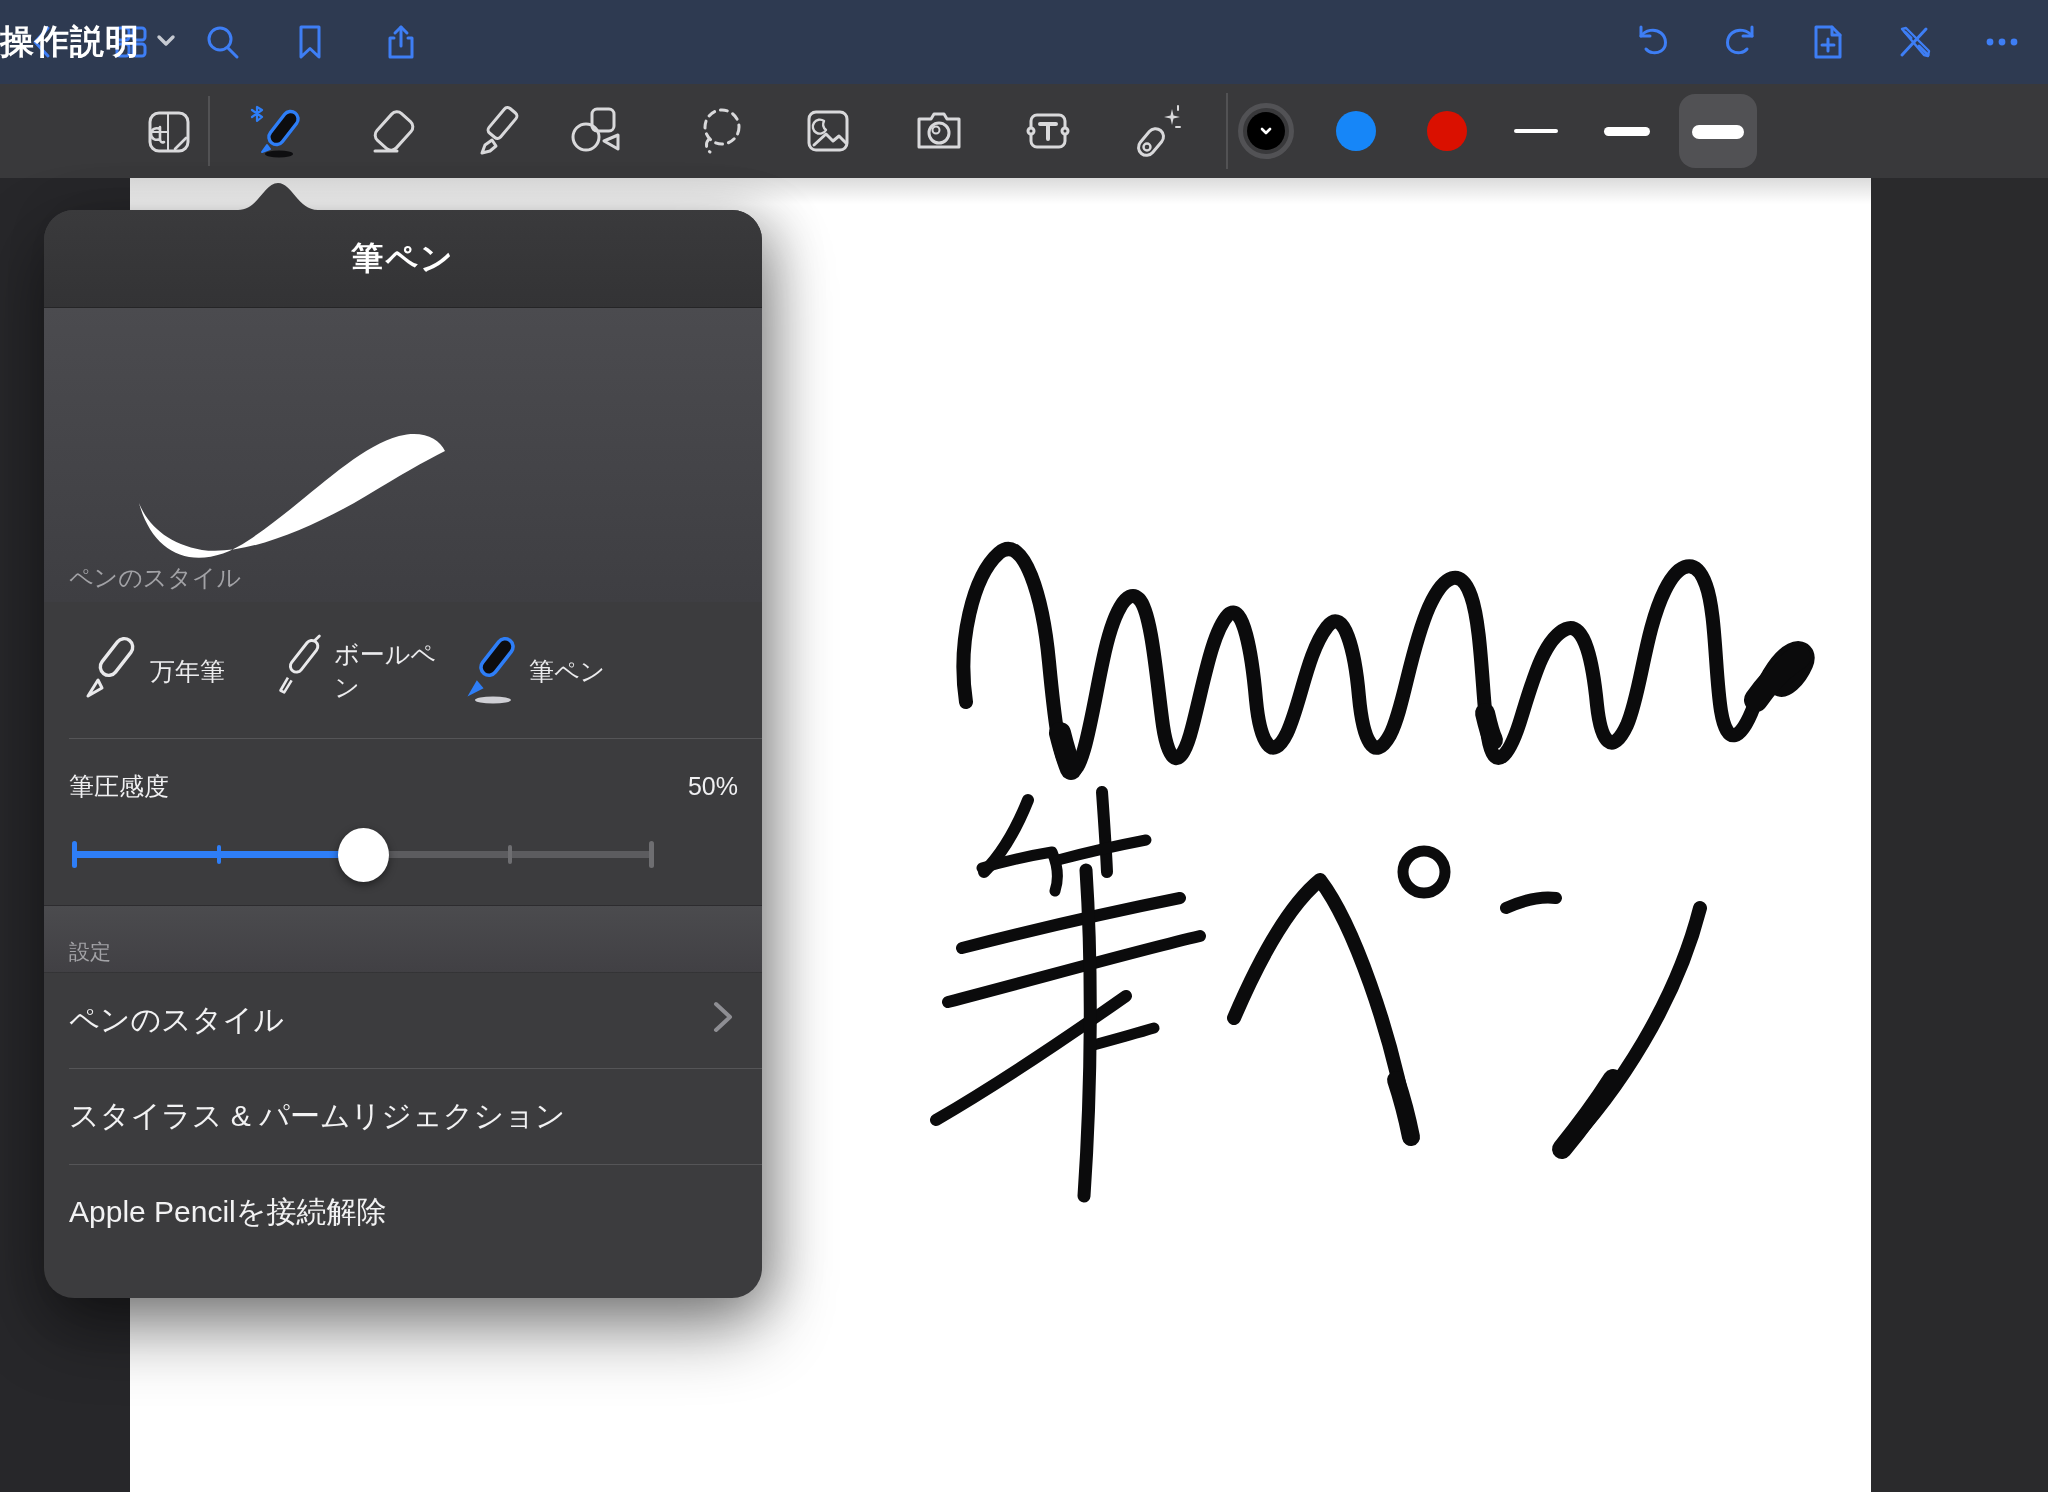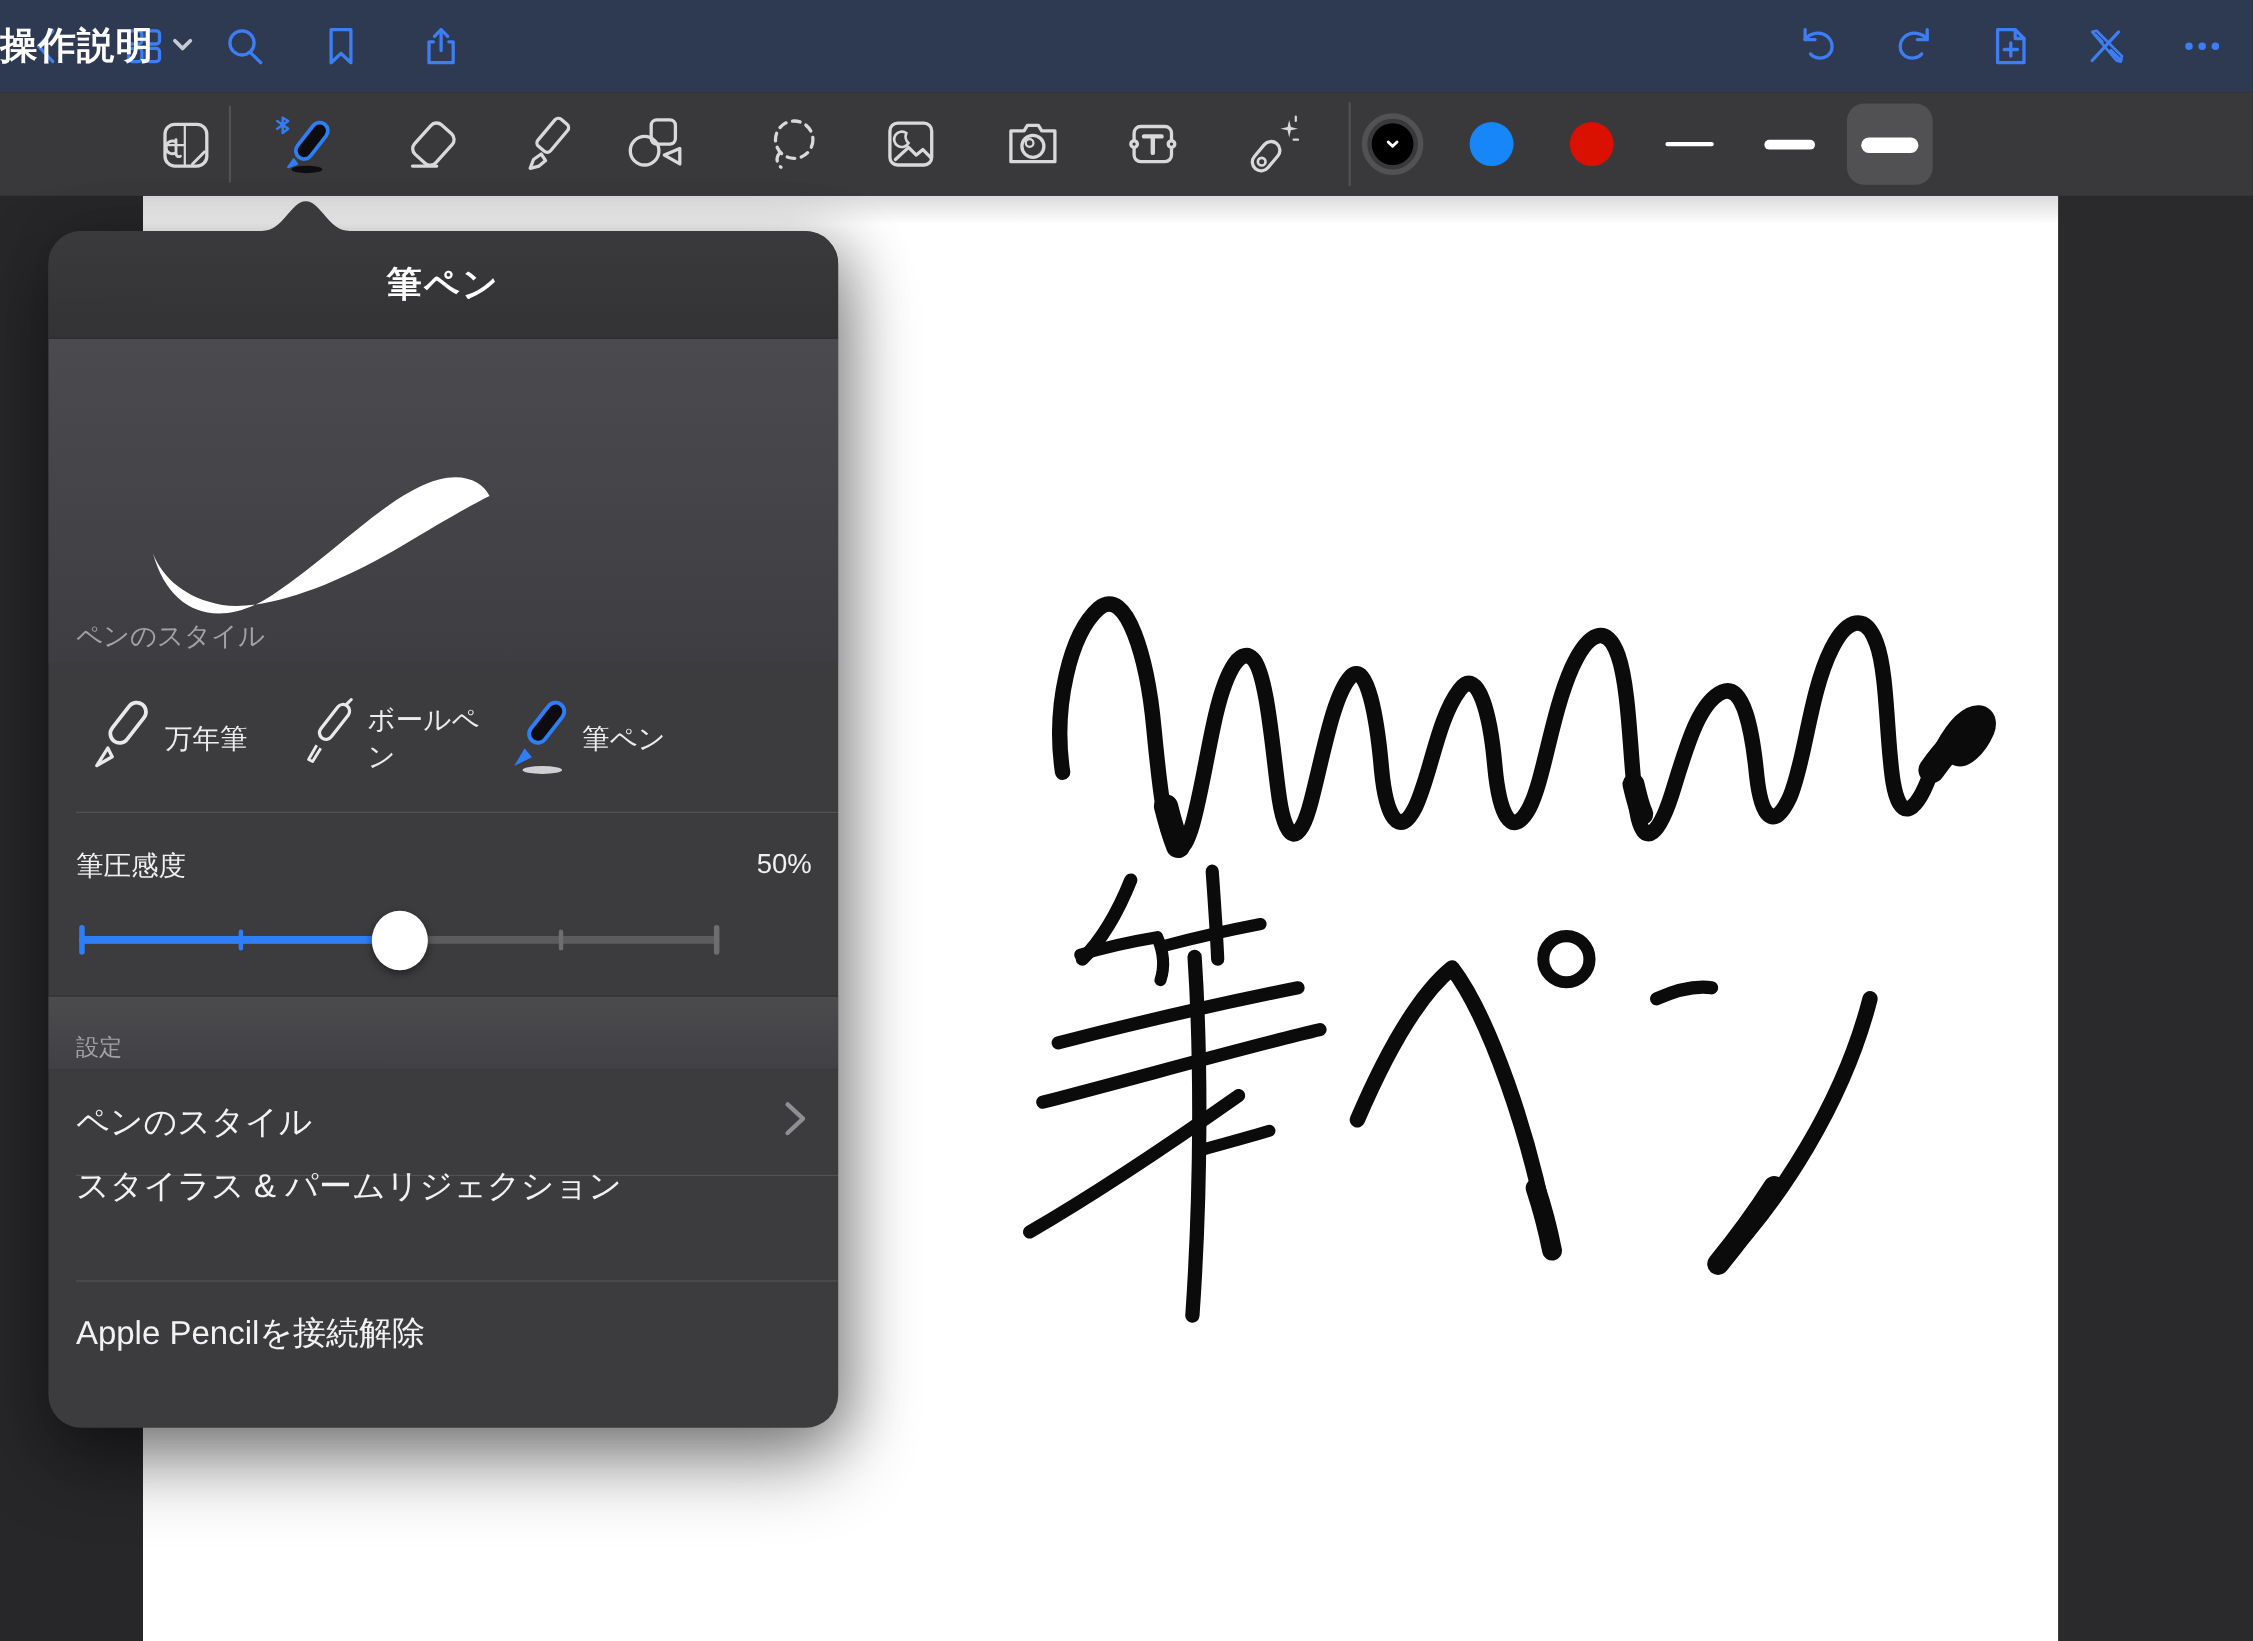--- a/index.html
+++ b/index.html
@@ -383,20 +383,20 @@
 
   <div class="prow" style="top:763px">
     <span>ペンのスタイル</span>
     <span class="rowchev">
       <svg viewBox="0 0 26 34">
           <path d="M6,4 L20,17 L6,30"></path>
         </svg>
     </span>
   </div>
   <div class="rowsep" style="top:858px"></div>
-  <div class="prow" style="top:821px">
+  <div class="prow" style="top:859px">
     <span>スタイラス &amp; パームリジェクション</span>
   </div>
   <div class="rowsep" style="top:954px"></div>
   <div class="prow" style="top:955px">
     <span>Apple Pencilを接続解除</span>
   </div>
 </div>
 
 </body></html>

